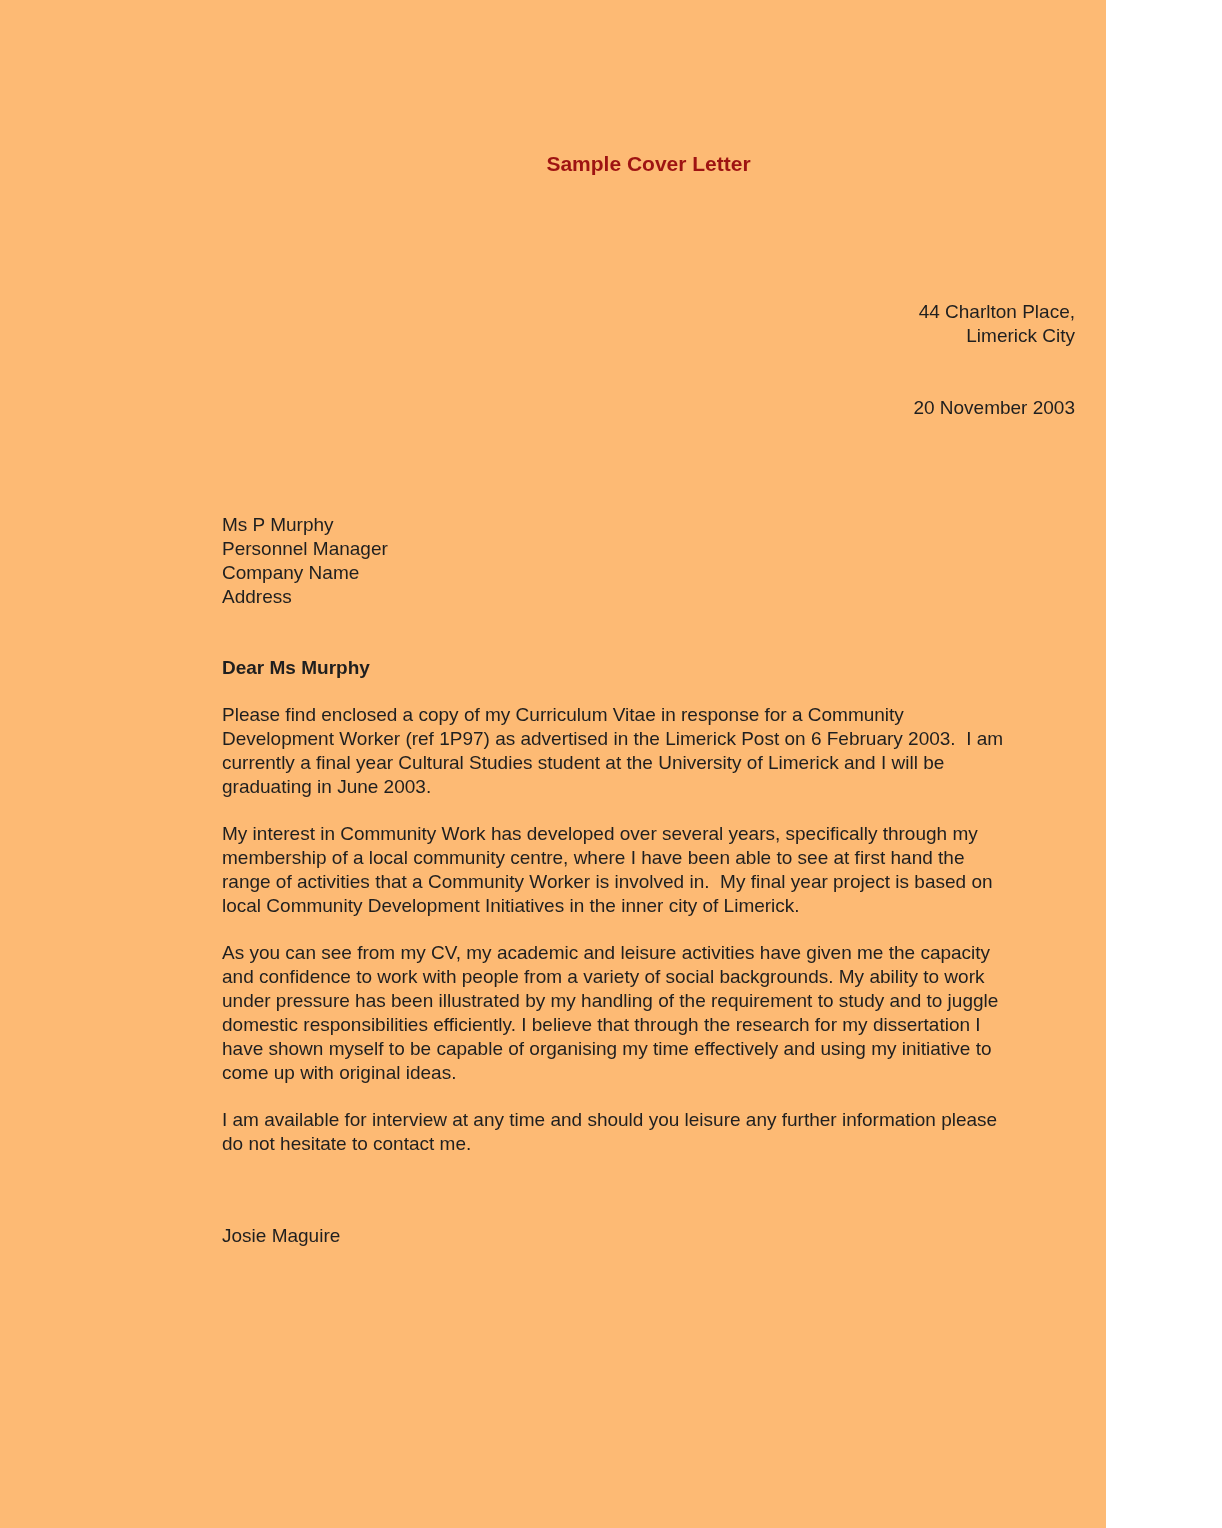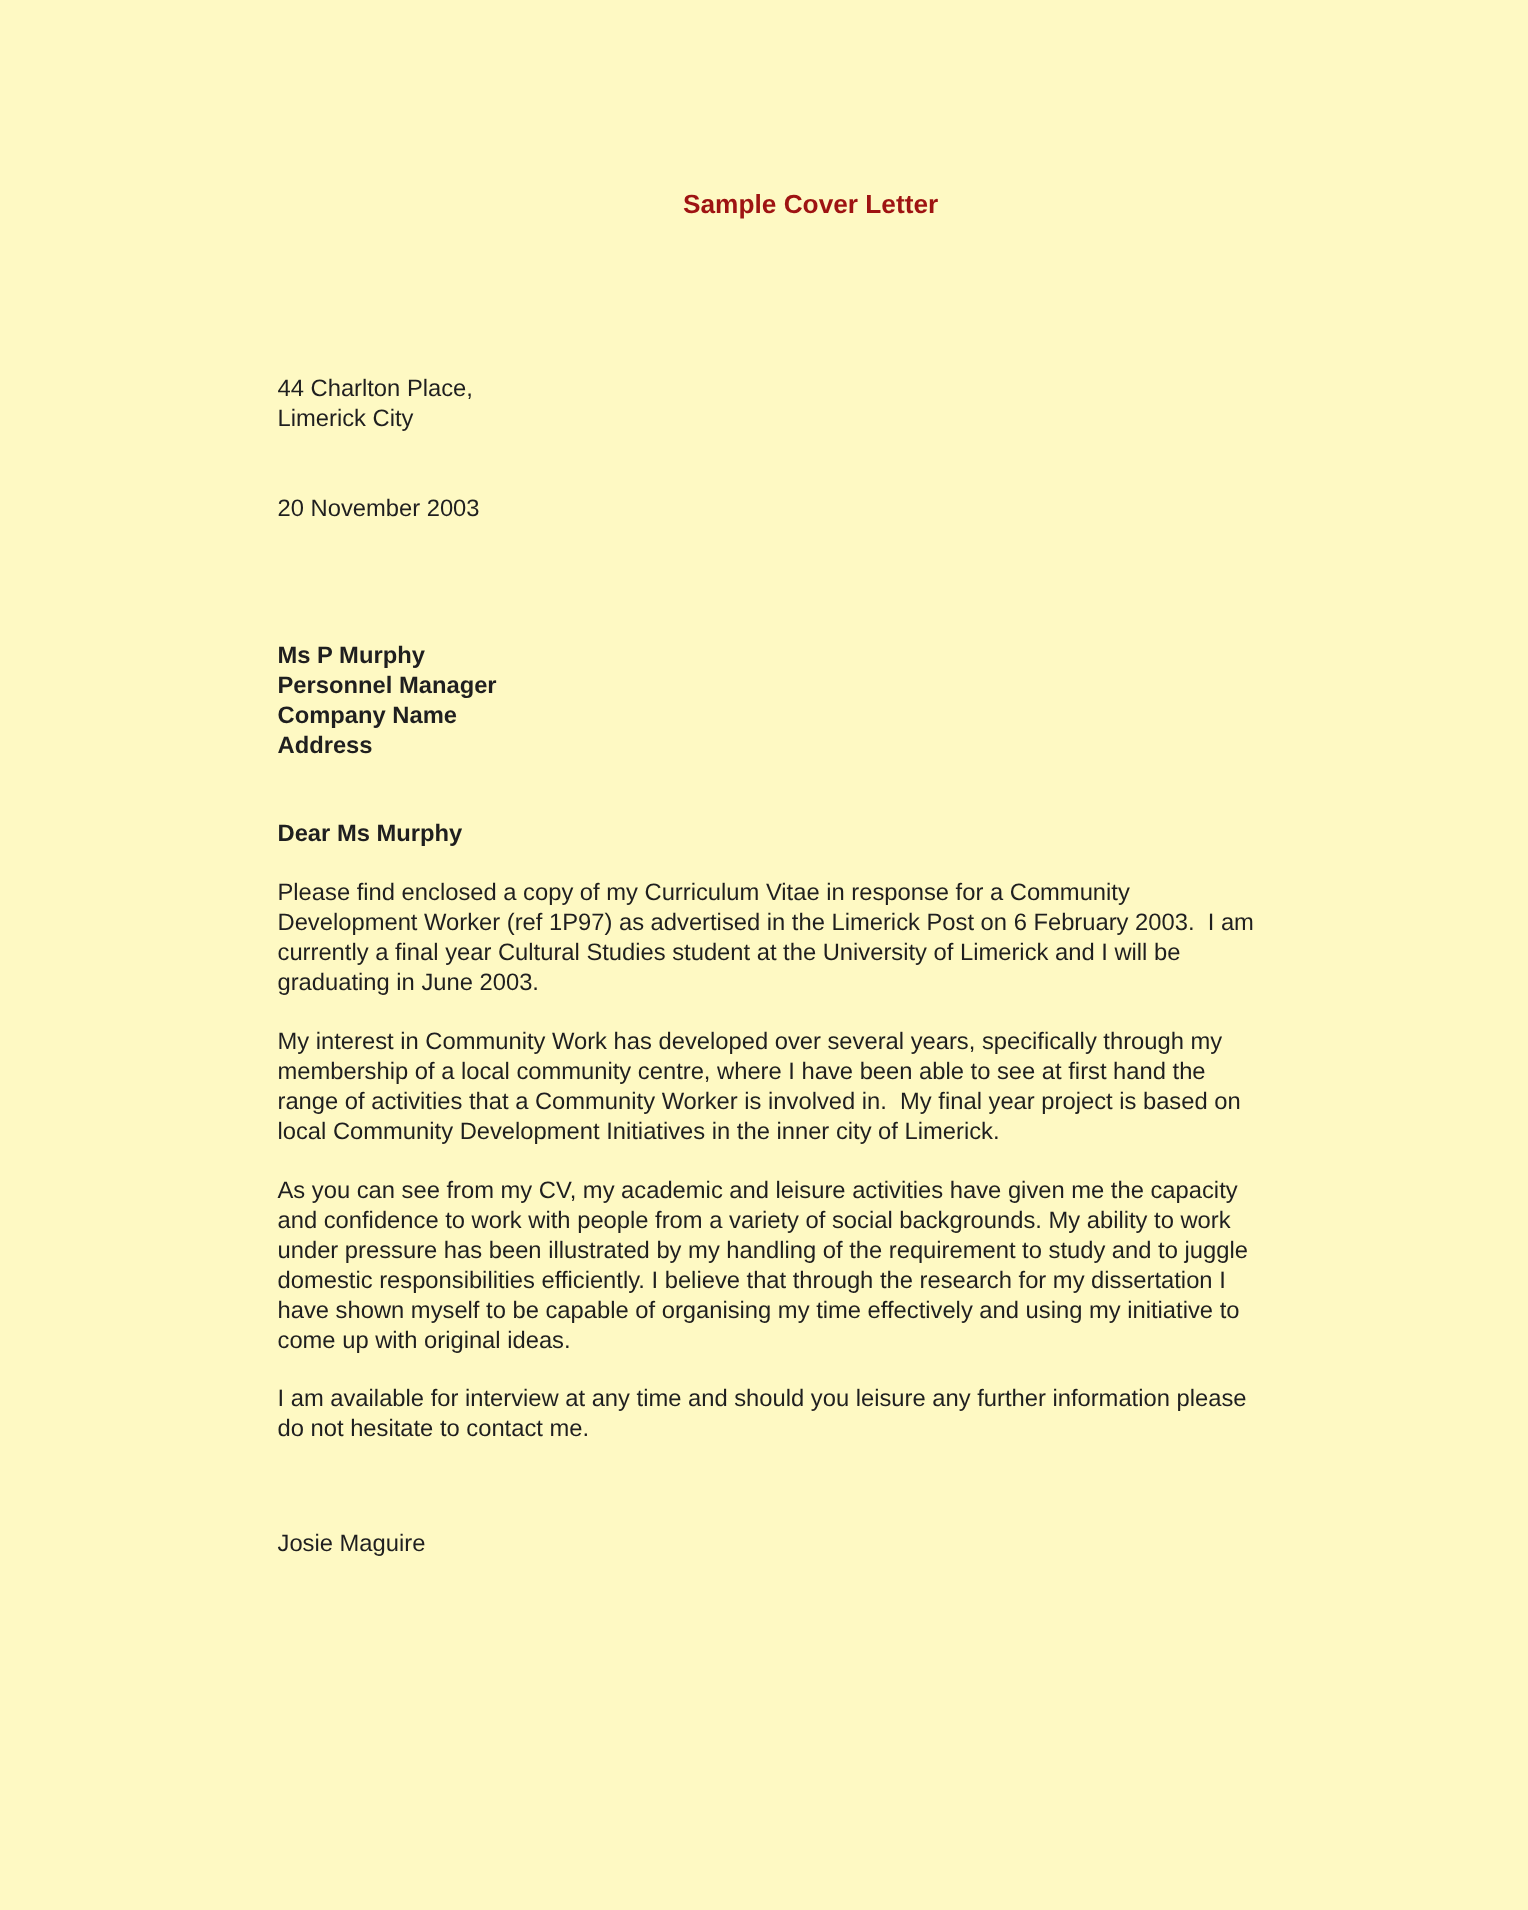--- a/index.html
+++ b/index.html
@@ -2,23 +2,23 @@
 <html><head>
 <meta charset="utf-8">
 <style>
   html, body {
     margin: 0;
     padding: 0;
     background: #ffffff;
   }
   .page {
     position: relative;
-    width: 1222px;
+    width: 1106px;
     height: 1528px;
-    background: #fef9c3;
+    background: #fdba74;
     font-family: "Liberation Sans", "DejaVu Sans", sans-serif;
     color: #1f1f1f;
     overflow: hidden;
   }
   .content {
     position: absolute;
     left: 222px;
     top: 0;
     width: 853px;
     font-size: 19px;
@@ -28,27 +28,26 @@
     margin-top: 150px;
     text-align: center;
     font-weight: bold;
     font-size: 21px;
     line-height: 28px;
     color: #9e1312;
     white-space: pre-wrap;
   }
   .sender-block {
     margin-top: 74px;
-    text-align: left;
+    text-align: right;
     white-space: pre-wrap;
   }
   .recipient-block {
     margin-top: 45px;
     white-space: pre-wrap;
-    font-weight: bold;
   }
   .salutation {
     margin-top: 47px;
     white-space: pre-wrap;
     font-weight: bold;
   }
   .paragraph {
     margin-top: 23px;
     white-space: pre-wrap;
   }

